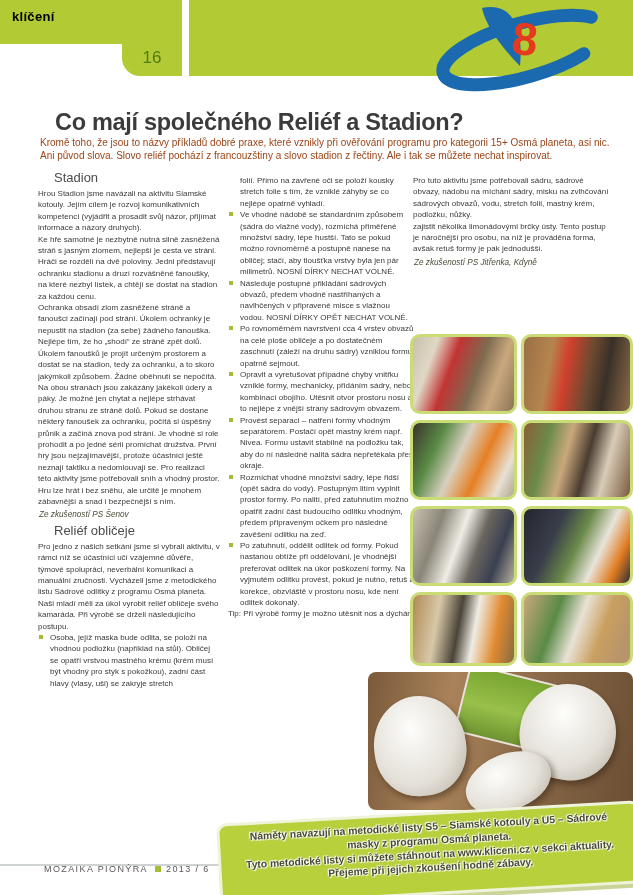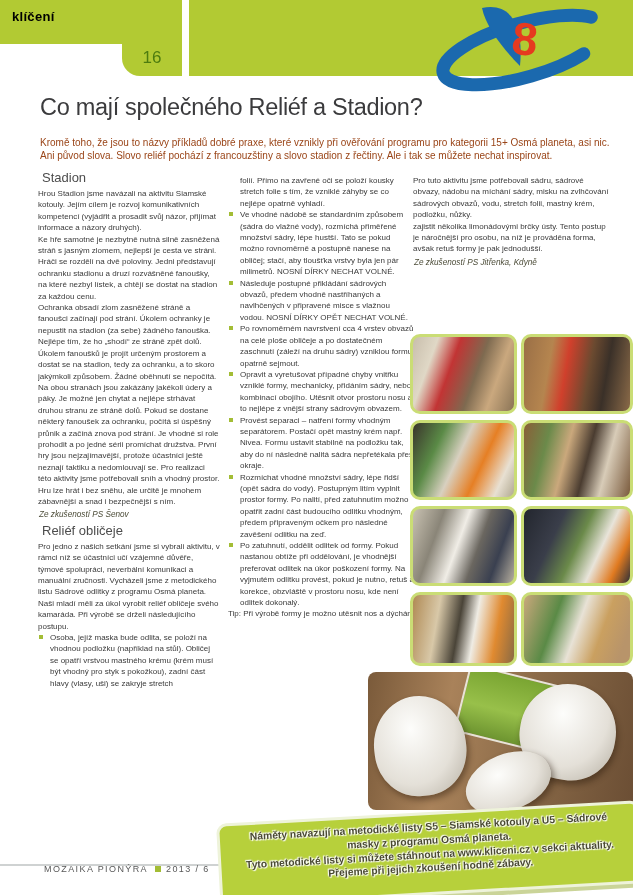--- a/index.html
+++ b/index.html
@@ -16,33 +16,33 @@
   .page-num{position:absolute;left:122px;top:48px;width:60px;text-align:center;
             color:#4d7c0f;font-size:17px;}
 
   
   .logo{position:absolute;left:424px;top:2px;width:206px;height:104px;z-index:3;}
   .logo svg{display:block;}
   .logo-8{position:absolute;left:88px;top:14px;font-size:46px;font-weight:bold;
           color:#e63a1f;transform:rotate(6deg);line-height:1;}
 
   
-  .title{position:absolute;left:40px;top:94px;width:560px;margin:0;font-size:23.5px;
-         font-weight:normal;color:#3b3b3d;letter-spacing:-.3px;}
+  .title{position:absolute;left:40px;top:94px;width:560px;margin:15px;font-size:23.5px;
+         font-weight:bold;color:#3b3b3d;letter-spacing:-.3px;}
   .lead{position:absolute;left:40px;top:137px;width:572px;margin:0;font-size:10px;
         line-height:12.5px;color:#9a4518;}
 
   
   .col{position:absolute;font-size:8px;line-height:11.4px;color:#3a3a3a;overflow:hidden;}
   .col1{left:38px;top:168px;width:182px;height:688px;}
   .col2{left:228px;top:175px;width:187px;height:660px;}
   .col3{left:413px;top:175px;width:199px;height:152px;}
   .para{margin:0;}
   .indent{padding-left:12px;}
-  .sub{font-size:13px;line-height:16px;color:#4c4c4c;margin:2px 4px 2px;}
+  .sub{font-size:13px;line-height:16px;color:#4c4c4c;margin:2px 16px 2px;}
   .bullet{position:relative;padding-left:12px;}
   .marker{position:absolute;left:1px;top:3px;width:4px;height:4px;background:#a3bd35;}
   .attr{font-style:italic;color:#4c4c38;font-size:8.2px;margin:2px 1px;}
 
   
   #photos{position:absolute;left:0;top:0;width:633px;height:895px;pointer-events:none;}
   .photo{position:absolute;border:3px solid #cadd75;border-radius:10px;box-sizing:border-box;}
   .ph1{left:410px;top:334px;width:107px;height:80px;
        background:linear-gradient(110deg,#c8beac,#e0d8c6 20%,#c23434 38%,#7e6a50 60%,#caa87e 78%,#8a7456);}
   .ph2{left:521px;top:334px;width:112px;height:80px;

